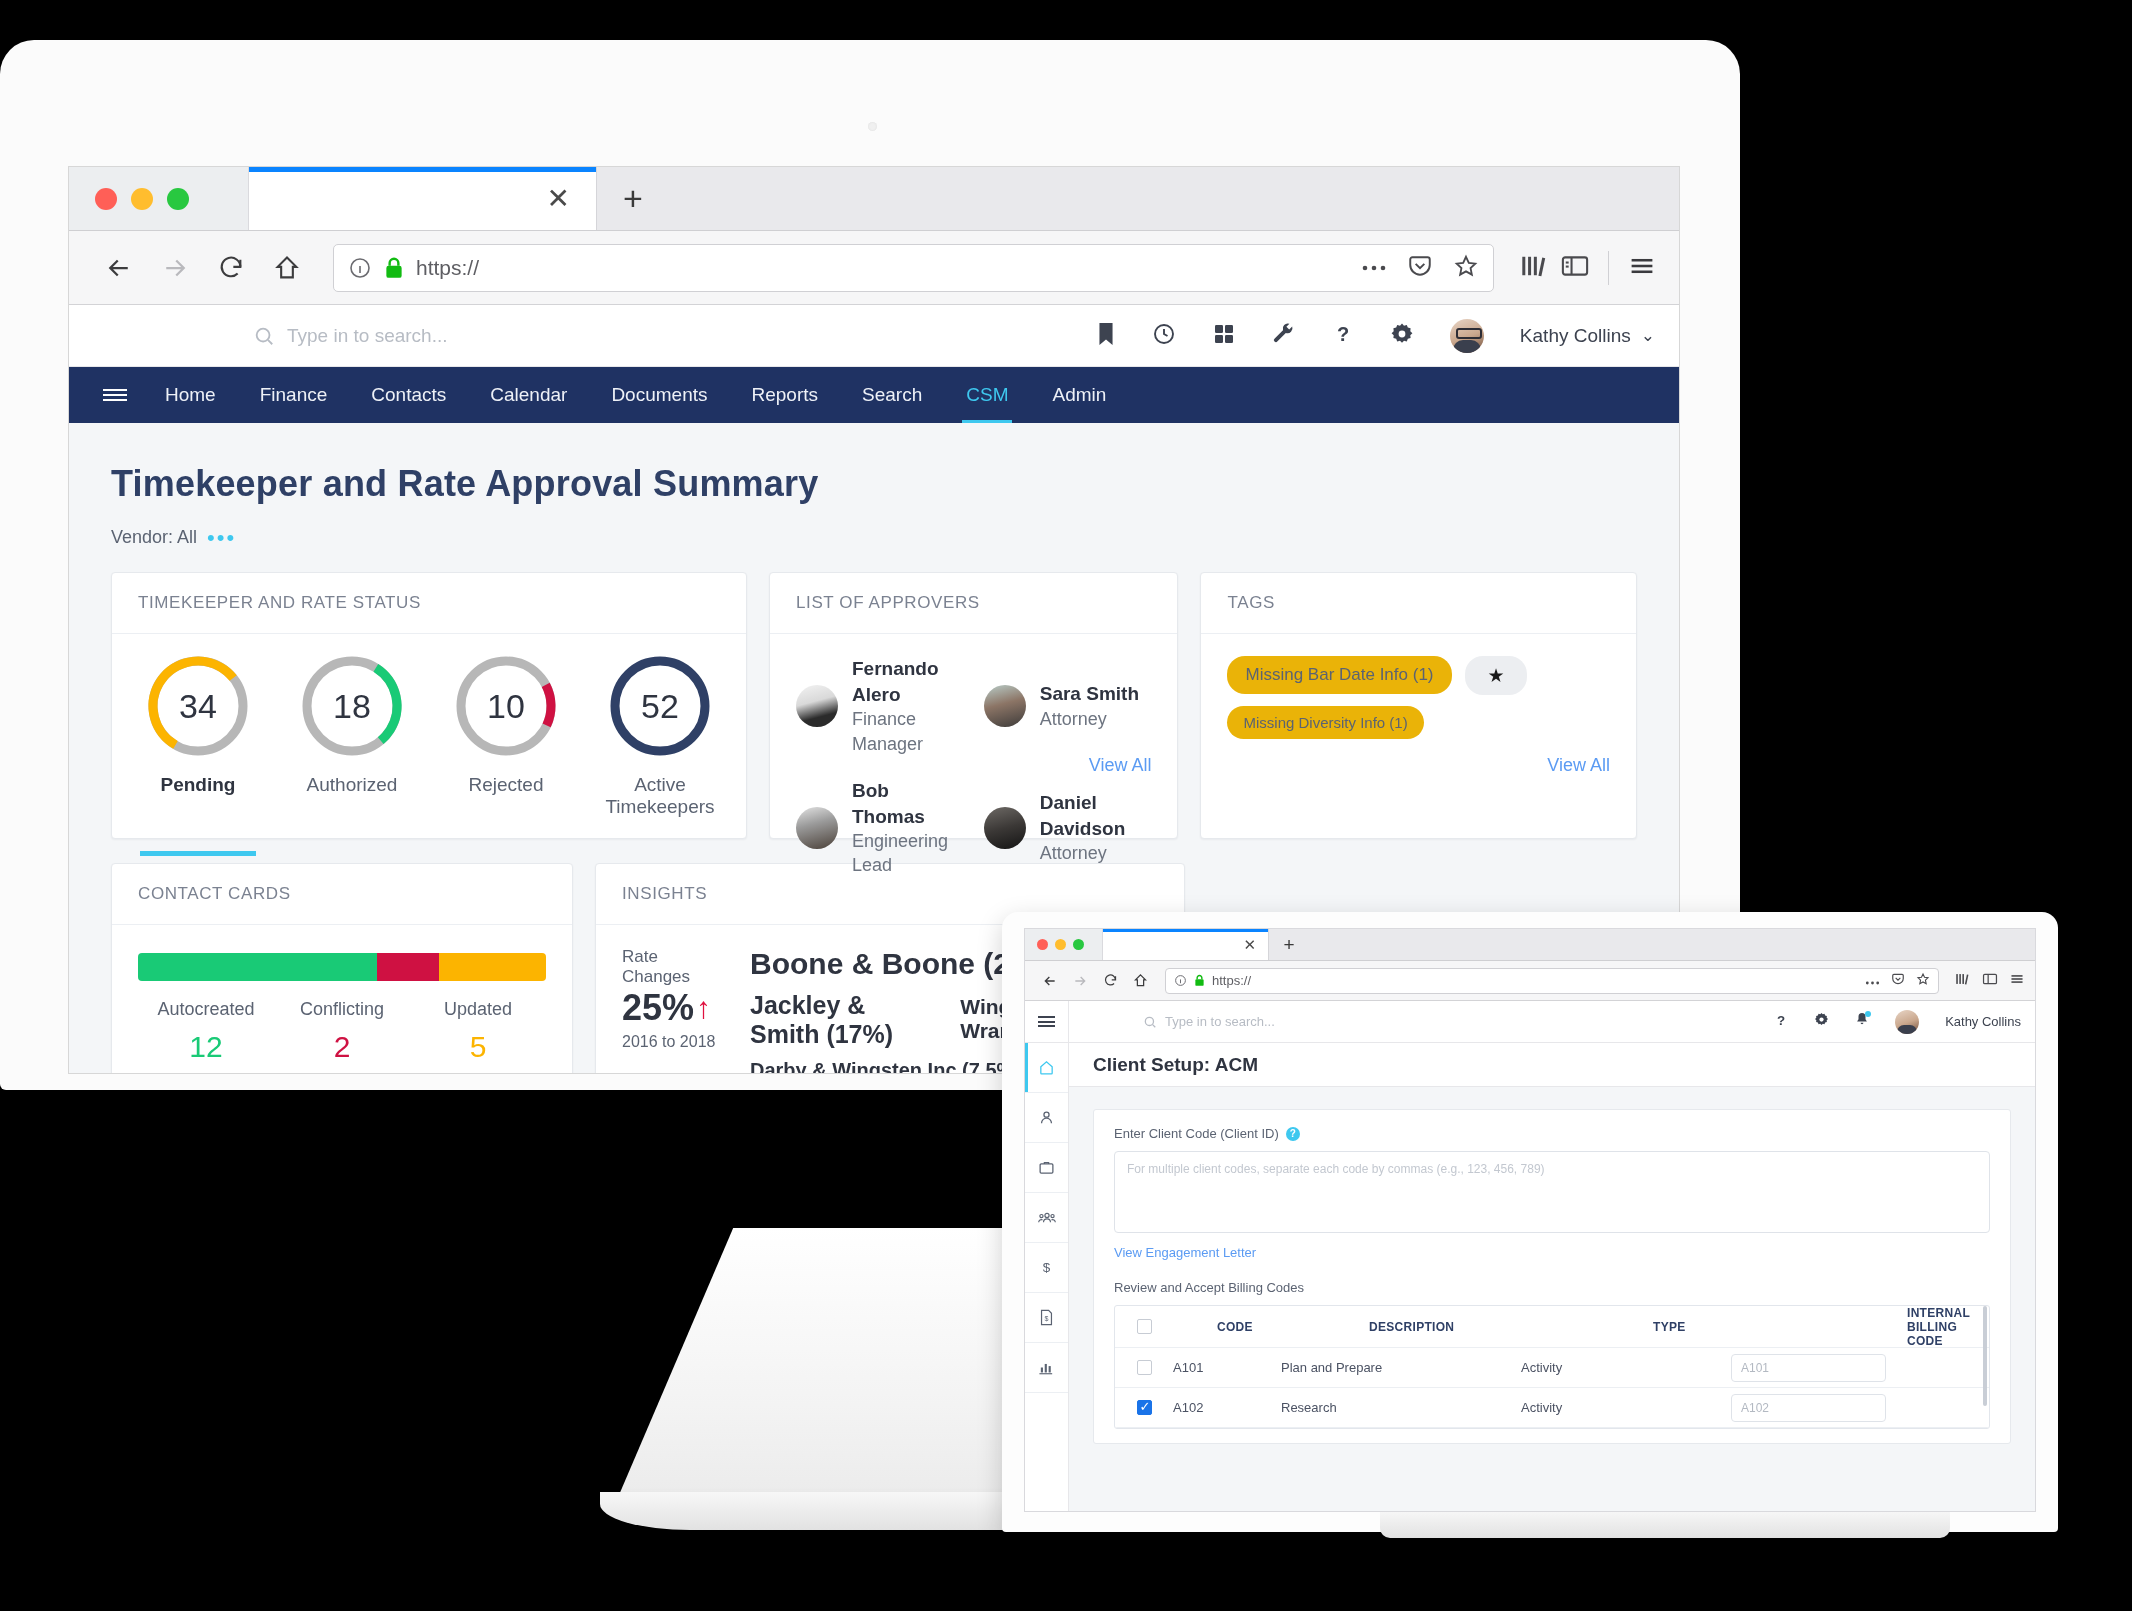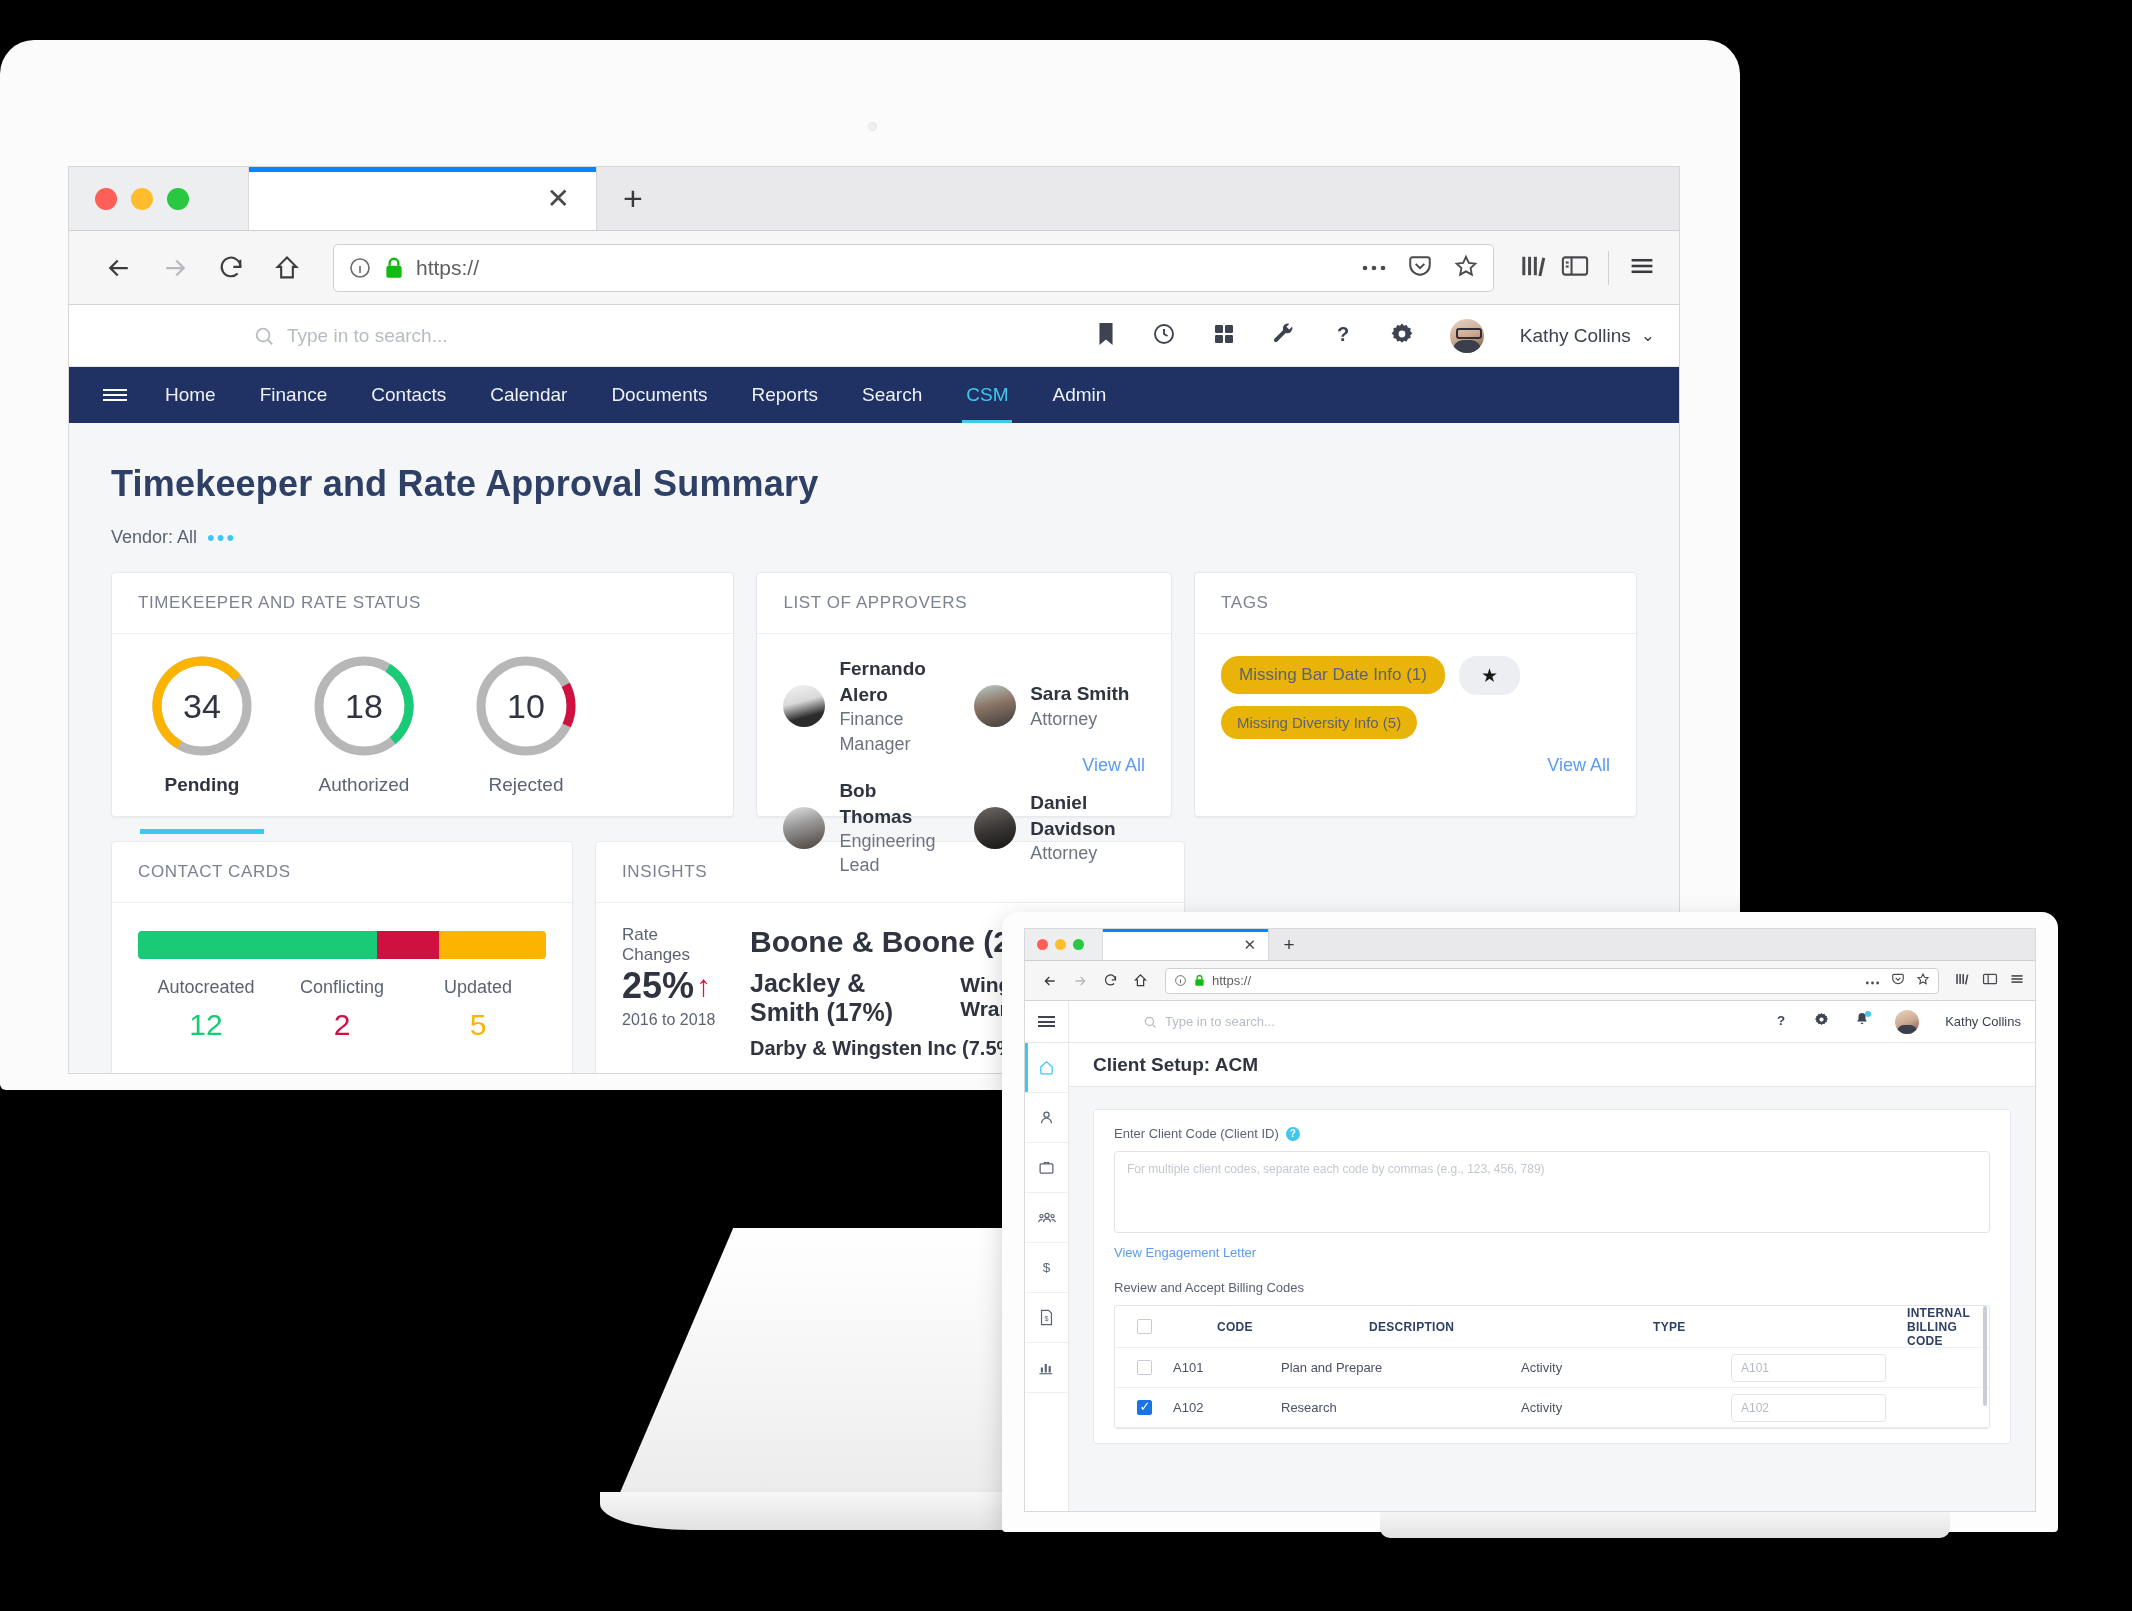--- a/index.html
+++ b/index.html
@@ -480,20 +480,29 @@
                 <div class="donut">
                   <svg width="108" height="108" viewBox="0 0 108 108">
                     <circle cx="54" cy="54" r="45" fill="none" stroke="#b7b7b7" stroke-width="9"></circle>
                     <circle cx="54" cy="54" r="45" fill="none" stroke="#cf1142" stroke-width="9" stroke-dasharray="42 283" stroke-linecap="butt" transform="rotate(-28 54 54)"></circle>
                   </svg>
                   <div class="donut-num">10</div>
                 </div>
                 <div class="donut-label">Rejected</div>
               </div>
 
+              <div class="donut-col">
+                <div class="donut">
+                  <svg width="108" height="108" viewBox="0 0 108 108">
+                    <circle cx="54" cy="54" r="45" fill="none" stroke="#2f4066" stroke-width="9"></circle>
+                  </svg>
+                  <div class="donut-num">52</div>
+                </div>
+                <div class="donut-label">Active Timekeepers</div>
+              </div>
 
             </div>
           </div>
 
           <div class="card" style="width: 424px;">
             <div class="card-head">LIST OF APPROVERS</div>
             <div class="card-body" style="height: 152px;">
               <div class="appr-grid">
                 <div class="appr">
                   <div class="appr-av a1"></div>
@@ -525,21 +534,21 @@
                 </div>
               </div>
               <div class="view-all">View All</div>
             </div>
           </div>
 
           <div class="card" style="width: 452px;">
             <div class="card-head">TAGS</div>
             <div class="card-body" style="height: 152px;">
               <div><span class="tag">Missing Bar Date Info (1)</span></div>
-              <div><span class="tag small">Missing Diversity Info (5)</span></div>
+              <div><span class="tag small">Missing Diversity Info (1)</span></div>
               <div class="star-btn">★</div>
               <div class="view-all">View All</div>
             </div>
           </div>
         </div>
 
         <div class="row">
 
           <div class="card" style="width: 462px;">
             <div class="card-head">CONTACT CARDS</div>

